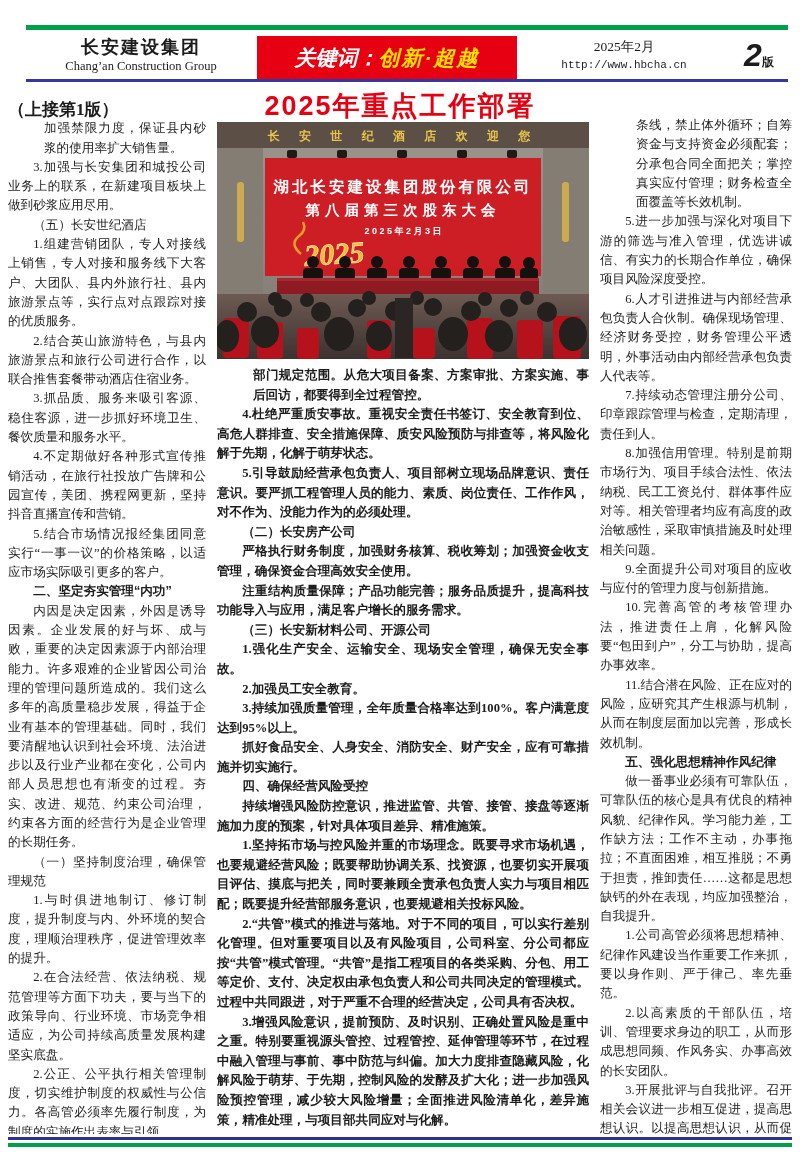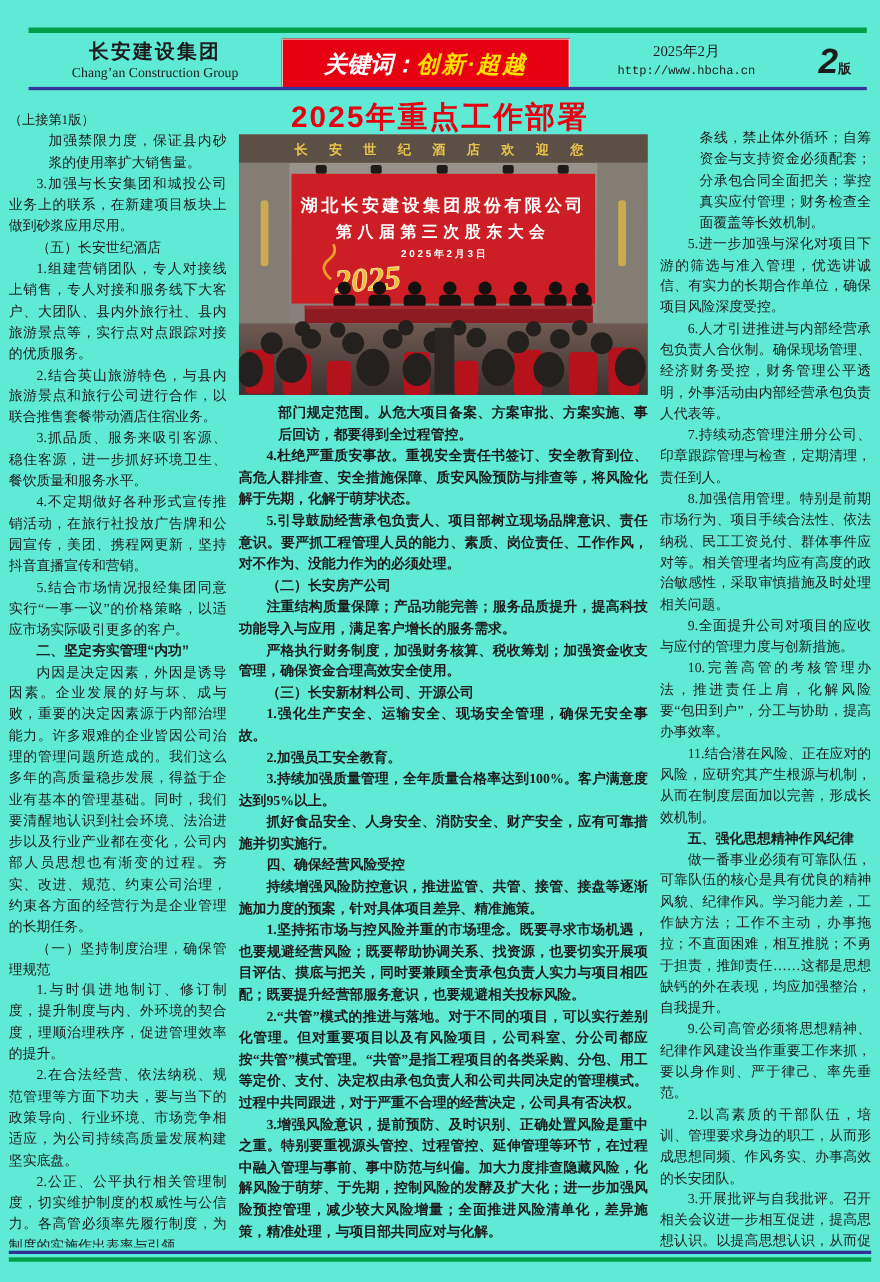--- a/index.html
+++ b/index.html
@@ -1,16 +1,16 @@
 <!DOCTYPE html>
 <html><head>
 <meta charset="utf-8">
 <style>
   html,body{margin:0;padding:0;background:#e8e8e8;}
-  .page{width:800px;height:1165px;background:#5eead4;margin:0 auto;position:relative;overflow:hidden;
+  .page{width:800px;height:1165px;background:#ffffff;margin:0 auto;position:relative;overflow:hidden;
         font-family:"Liberation Serif",serif;color:#1c1c1c;}
   .green-bar{position:absolute;top:25px;left:26px;right:12px;height:5px;background:#00a04a;}
   .masthead{position:absolute;top:33px;left:26px;right:12px;height:45px;display:flex;align-items:center;}
   .masthead-rule{position:absolute;top:79px;left:26px;right:12px;height:3px;background:#34379b;}
   .org{width:230px;text-align:center;line-height:1.25;}
   .org-cn{font-size:18px;font-weight:bold;letter-spacing:2px;font-family:"Liberation Sans",sans-serif;}
   .org-en{font-size:12.5px;font-family:"Liberation Serif",serif;}
   .kw-box{width:262px;height:46px;background:#e60012;display:flex;align-items:center;justify-content:center;
           font-family:"Liberation Sans",sans-serif;font-weight:bold;font-size:21px;margin-top:4px;
           box-shadow:0 0 0 1px #fff inset;}
@@ -27,21 +27,21 @@
   .col{overflow:hidden;}
   .col-left{width:198px;padding-top:4px;}
   .col-mid{width:372px;margin:0 11px;padding-top:26px;}
   .col-right{width:192px;padding-top:20px;}
   .col p{margin:0;font-size:12.6px;line-height:19.3px;text-align:justify;text-justify:inter-ideograph;}
   .col-mid p{line-height:19.6px;font-weight:bold;}
   p.pbody{text-indent:2em;}
   p.pcont{text-indent:0;margin-left:36px;}
   p.psub{text-indent:2em;}
   p.ph{text-indent:2em;font-weight:bold;font-family:"Liberation Sans",sans-serif;}
-  p.pnote{text-indent:0;font-weight:normal;font-size:12px;}
+  p.pnote{text-indent:0;font-weight:bold;font-size:17px;}
   .photo-wrap{width:372px;height:237px;margin-bottom:7px;}
   .rule-blue{position:absolute;left:8px;right:8px;bottom:25px;height:3px;background:#2e3192;}
   .rule-green{position:absolute;left:8px;right:8px;bottom:18px;height:4px;background:#00a04a;}
 </style>
 </head>
 <body>
 
 <div class="page">
 
   <div class="green-bar"></div>
@@ -181,22 +181,22 @@
             </g>
             <rect x="178" y="176" width="18" height="60" fill="#2b2523"></rect>
           </g>
         </svg>
       </div>
       <div>
           <p class="pcont">部门规定范围。从危大项目备案、方案审批、方案实施、事后回访，都要得到全过程管控。</p>
           <p class="pbody">4.杜绝严重质安事故。重视安全责任书签订、安全教育到位、高危人群排查、安全措施保障、质安风险预防与排查等，将风险化解于先期，化解于萌芽状态。</p>
           <p class="pbody">5.引导鼓励经营承包负责人、项目部树立现场品牌意识、责任意识。要严抓工程管理人员的能力、素质、岗位责任、工作作风，对不作为、没能力作为的必须处理。</p>
           <p class="psub">（二）长安房产公司</p>
+          <p class="pbody">严格执行财务制度，加强财务核算、税收筹划；加强资金收支管理，确保资金合理高效安全使用。</p>
           <p class="pbody">注重结构质量保障；产品功能完善；服务品质提升，提高科技功能导入与应用，满足客户增长的服务需求。</p>
-          <p class="pbody">严格执行财务制度，加强财务核算、税收筹划；加强资金收支管理，确保资金合理高效安全使用。</p>
           <p class="psub">（三）长安新材料公司、开源公司</p>
           <p class="pbody">1.强化生产安全、运输安全、现场安全管理，确保无安全事故。</p>
           <p class="pbody">2.加强员工安全教育。</p>
           <p class="pbody">3.持续加强质量管理，全年质量合格率达到100%。客户满意度达到95%以上。</p>
           <p class="pbody">抓好食品安全、人身安全、消防安全、财产安全，应有可靠措施并切实施行。</p>
           <p class="ph">四、确保经营风险受控</p>
           <p class="pbody">持续增强风险防控意识，推进监管、共管、接管、接盘等逐渐施加力度的预案，针对具体项目差异、精准施策。</p>
           <p class="pbody">1.坚持拓市场与控风险并重的市场理念。既要寻求市场机遇，也要规避经营风险；既要帮助协调关系、找资源，也要切实开展项目评估、摸底与把关，同时要兼顾全责承包负责人实力与项目相匹配；既要提升经营部服务意识，也要规避相关投标风险。</p>
           <p class="pbody">2.“共管”模式的推进与落地。对于不同的项目，可以实行差别化管理。但对重要项目以及有风险项目，公司科室、分公司都应按“共管”模式管理。“共管”是指工程项目的各类采购、分包、用工等定价、支付、决定权由承包负责人和公司共同决定的管理模式。过程中共同跟进，对于严重不合理的经营决定，公司具有否决权。</p>
           <p class="pbody">3.增强风险意识，提前预防、及时识别、正确处置风险是重中之重。特别要重视源头管控、过程管控、延伸管理等环节，在过程中融入管理与事前、事中防范与纠偏。加大力度排查隐藏风险，化解风险于萌芽、于先期，控制风险的发酵及扩大化；进一步加强风险预控管理，减少较大风险增量；全面推进风险清单化，差异施策，精准处理，与项目部共同应对与化解。</p>
@@ -207,21 +207,21 @@
         <p class="pcont">条线，禁止体外循环；自筹资金与支持资金必须配套；分承包合同全面把关；掌控真实应付管理；财务检查全面覆盖等长效机制。</p>
         <p class="pbody">5.进一步加强与深化对项目下游的筛选与准入管理，优选讲诚信、有实力的长期合作单位，确保项目风险深度受控。</p>
         <p class="pbody">6.人才引进推进与内部经营承包负责人合伙制。确保现场管理、经济财务受控，财务管理公平透明，外事活动由内部经营承包负责人代表等。</p>
         <p class="pbody">7.持续动态管理注册分公司、印章跟踪管理与检查，定期清理，责任到人。</p>
         <p class="pbody">8.加强信用管理。特别是前期市场行为、项目手续合法性、依法纳税、民工工资兑付、群体事件应对等。相关管理者均应有高度的政治敏感性，采取审慎措施及时处理相关问题。</p>
         <p class="pbody">9.全面提升公司对项目的应收与应付的管理力度与创新措施。</p>
         <p class="pbody">10.完善高管的考核管理办法，推进责任上肩，化解风险要“包田到户”，分工与协助，提高办事效率。</p>
         <p class="pbody">11.结合潜在风险、正在应对的风险，应研究其产生根源与机制，从而在制度层面加以完善，形成长效机制。</p>
         <p class="ph">五、强化思想精神作风纪律</p>
         <p class="pbody">做一番事业必须有可靠队伍，可靠队伍的核心是具有优良的精神风貌、纪律作风。学习能力差，工作缺方法；工作不主动，办事拖拉；不直面困难，相互推脱；不勇于担责，推卸责任……这都是思想缺钙的外在表现，均应加强整治，自我提升。</p>
-        <p class="pbody">9.公司高管必须将思想精神、纪律作风建设当作重要工作来抓，要以身作则、严于律己、率先垂范。</p>
+        <p class="pbody">1.公司高管必须将思想精神、纪律作风建设当作重要工作来抓，要以身作则、严于律己、率先垂范。</p>
         <p class="pbody">2.以高素质的干部队伍，培训、管理要求身边的职工，从而形成思想同频、作风务实、办事高效的长安团队。</p>
         <p class="pbody">3.开展批评与自我批评。召开相关会议进一步相互促进，提高思想认识。以提高思想认识，从而促进办事高效，以办事来检验思想。</p>
       </div>
   </div>
 
   <div class="rule-blue"></div>
   <div class="rule-green"></div>
 </div>
 
 </body></html>

